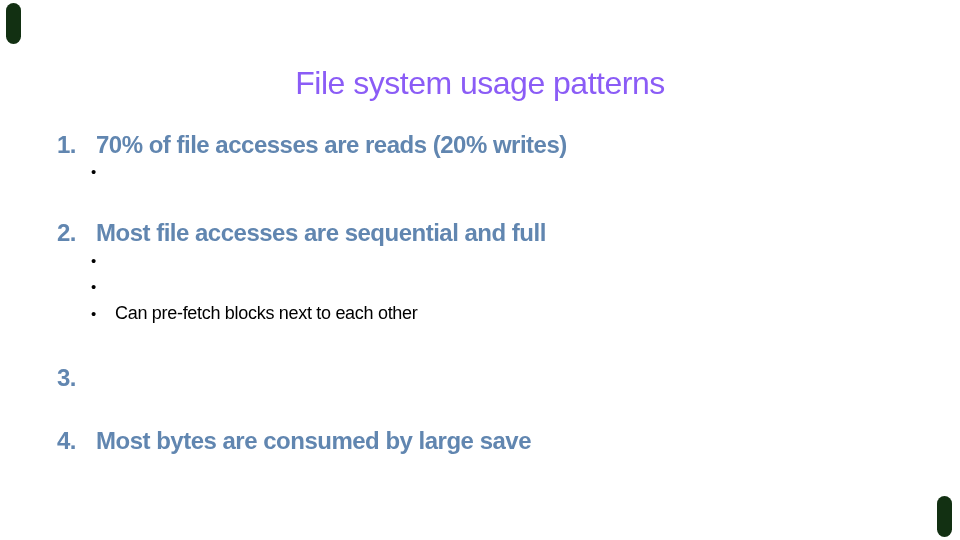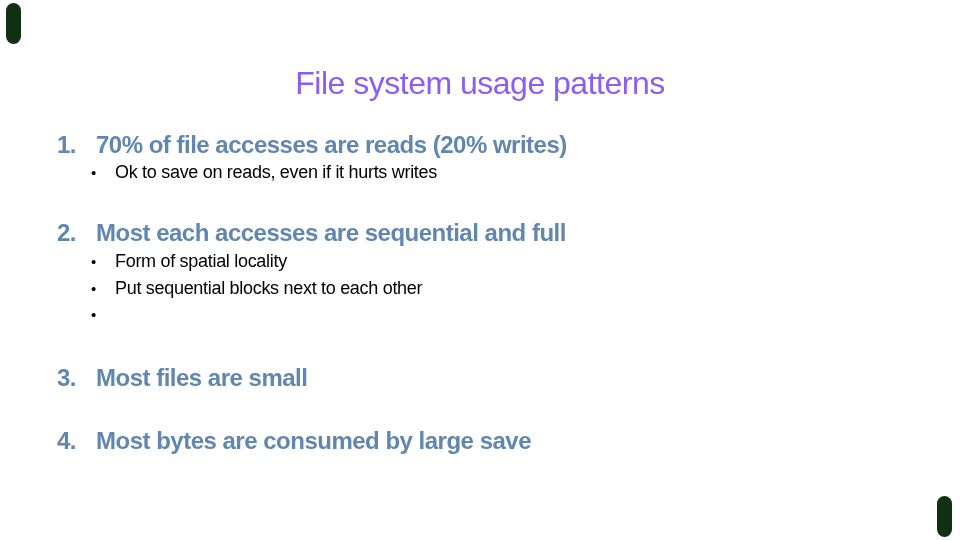--- a/index.html
+++ b/index.html
@@ -93,45 +93,42 @@
 
   <div class="slide-title">File system usage patterns</div>
 
   <div class="item pos-item-1">
     <span class="num">1.</span>
     <span class="label">70% of file accesses are reads (20% writes)</span>
   </div>
   <div class="subgroup pos-subs-1">
     <div class="sub">
       <span class="bullet">•</span>
-      <span>Ok to save on reads, even if it hurts writes</span>
     </div>
   </div>
 
   <div class="item pos-item-2">
     <span class="num">2.</span>
-    <span class="label">Most each accesses are sequential and full</span>
+    <span class="label">Most file accesses are sequential and full</span>
   </div>
   <div class="subgroup pos-subs-2">
     <div class="sub">
       <span class="bullet">•</span>
-      <span>Form of spatial locality</span>
     </div>
     <div class="sub">
       <span class="bullet">•</span>
-      <span>Put sequential blocks next to each other</span>
     </div>
     <div class="sub">
       <span class="bullet">•</span>
+      <span>Can pre-fetch blocks next to each other</span>
     </div>
   </div>
 
   <div class="item pos-item-3">
     <span class="num">3.</span>
-    <span class="label">Most files are small</span>
   </div>
 
   <div class="item pos-item-4">
     <span class="num">4.</span>
     <span class="label">Most bytes are consumed by large save</span>
   </div>
 
 </div>
 
 </body></html>

